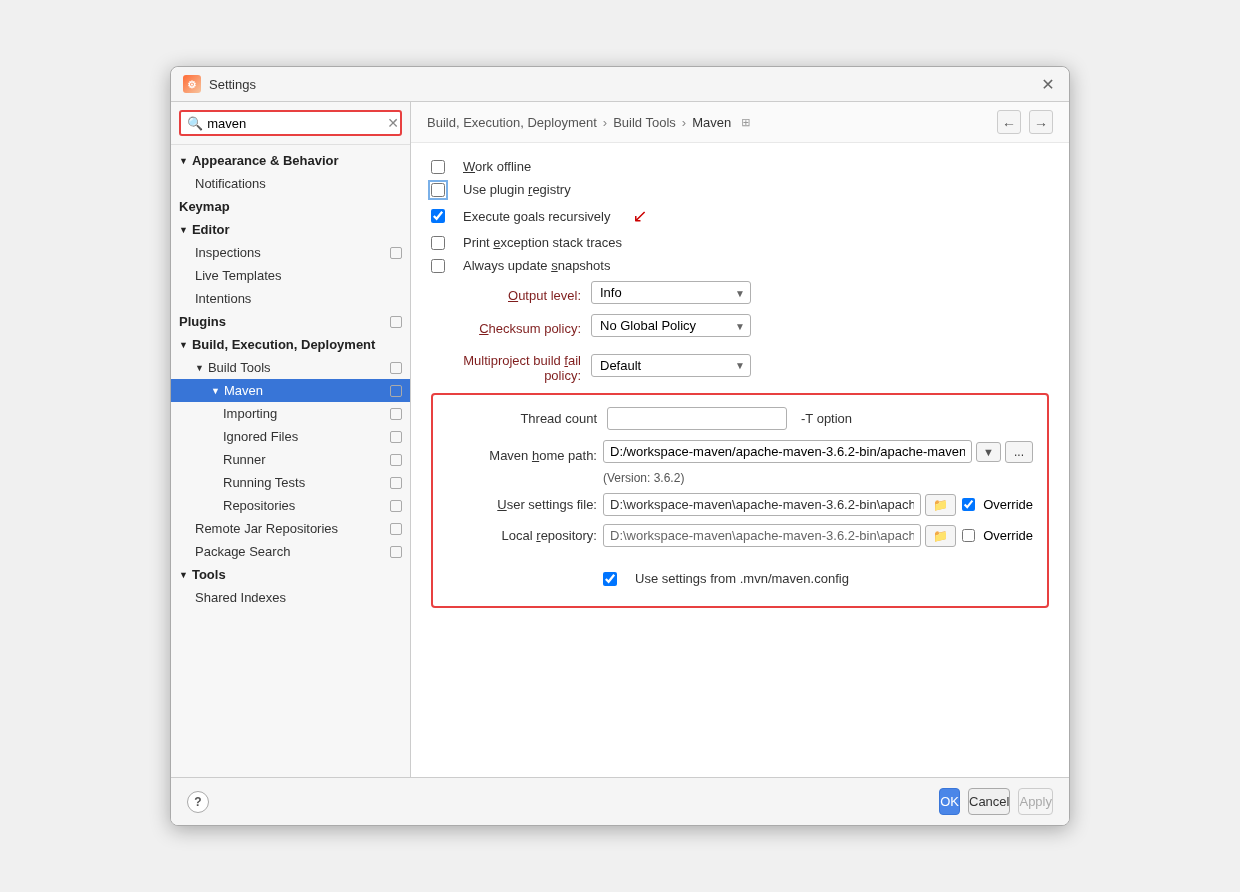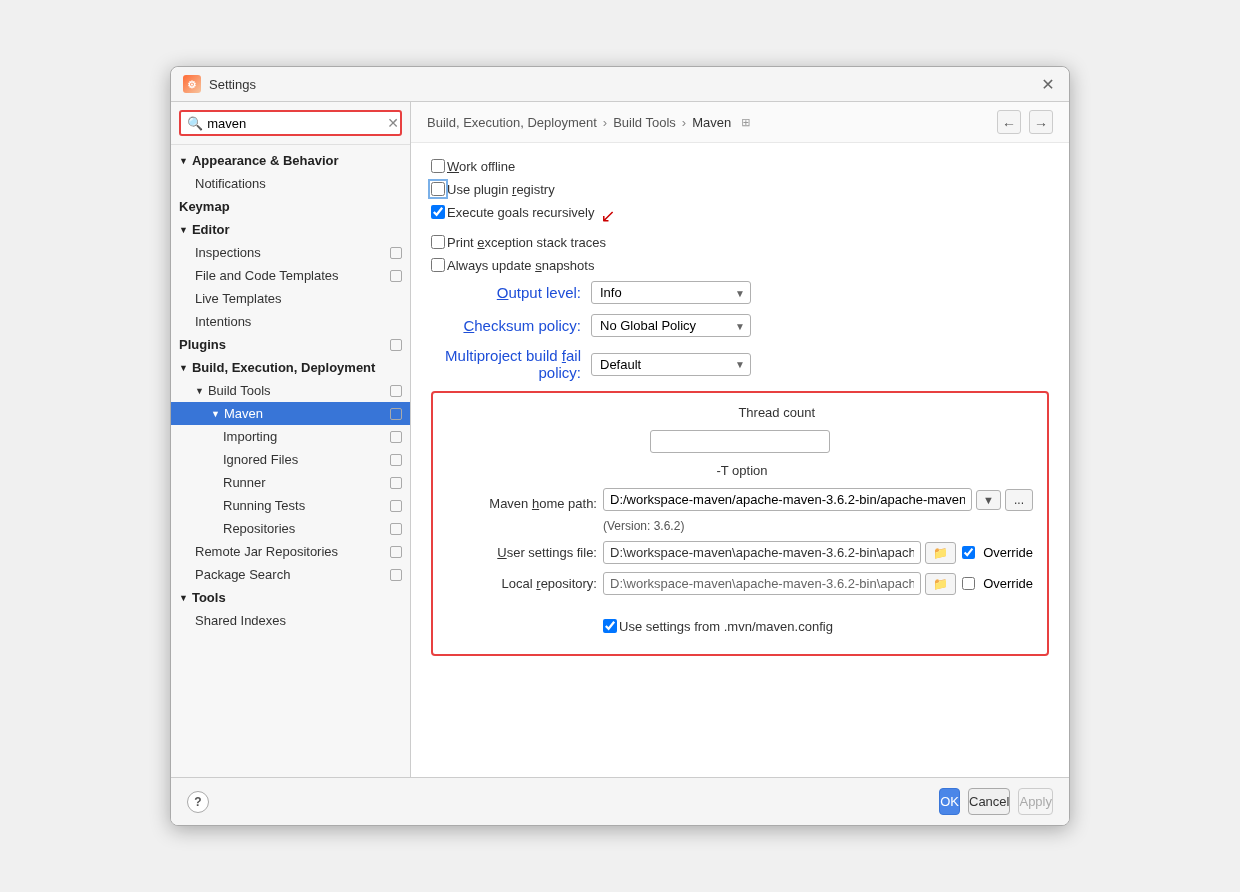--- a/index.html
+++ b/index.html
@@ -198,23 +198,23 @@
     }
 
     .content-area {
       flex: 1;
       padding: 16px 20px;
       overflow-y: auto;
     }
 
     .option-row {
       display: flex;
-      align-items: flex-start;
+      align-items: center;
       margin-bottom: 8px;
-      gap: 2px;
+      gap: 18px;
     }
 
     .option-row input[type="checkbox"] {
       width: 14px;
       height: 14px;
       cursor: pointer;
       flex-shrink: 0;
     }
 
     .option-label {
@@ -225,24 +225,25 @@
 
     .field-row {
       display: flex;
       align-items: center;
       margin-bottom: 10px;
       gap: 10px;
     }
 
     .field-label {
       width: 150px;
-      font-size: 15px;
-      color: #1d4ed8;
+      font-size: 13px;
+      color: #7f1d1d;
       text-align: right;
       flex-shrink: 0;
+      margin-top: 6px;
     }
     .field-label u { text-decoration: underline; }
 
     .select-wrapper {
       position: relative;
       display: inline-block;
     }
     .select-wrapper select {
       border: 1px solid #b0b0b0;
       background: #fff;
@@ -269,21 +270,20 @@
       border-radius: 4px;
       padding: 12px 14px;
       margin-top: 6px;
     }
 
     .thread-row {
       display: flex;
       align-items: center;
       margin-bottom: 10px;
       gap: 10px;
-      flex-direction: column;
     }
 
     .thread-label {
       font-size: 13px;
       color: #333;
       width: 150px;
       text-align: right;
       flex-shrink: 0;
     }
 
@@ -500,24 +500,20 @@
         <div class="nav-item section-header">
           <span>Keymap</span>
         </div>
 
         <div class="nav-item section-header">
           <span style="font-size:9px;">▼</span>
           <span>Editor</span>
         </div>
         <div class="nav-item subsection">
           <span>Inspections</span>
-          <div class="nav-badge"></div>
-        </div>
-        <div class="nav-item subsection">
-          <span>File and Code Templates</span>
           <div class="nav-badge"></div>
         </div>
         <div class="nav-item subsection">
           <span>Live Templates</span>
         </div>
         <div class="nav-item subsection">
           <span>Intentions</span>
         </div>
 
         <div class="nav-item section-header">

